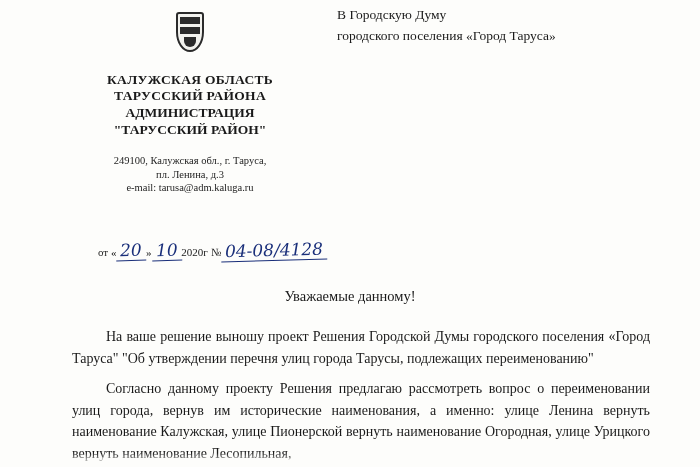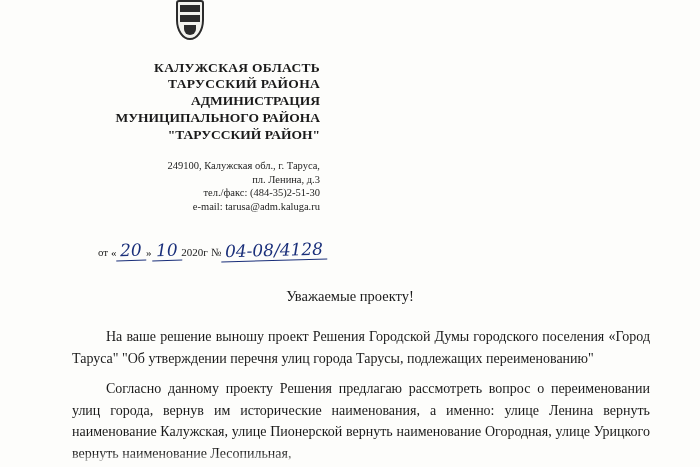--- a/index.html
+++ b/index.html
@@ -19,23 +19,23 @@
     position: relative;
     width: 700px;
     height: 467px;
     background: #fdfdfb;
   }
 
   
   .letterhead {
     position: absolute;
     left: 60px;
-    top: 0;
+    top: 12px;
     width: 260px;
-    text-align: right;
+    text-align: center;
   }
   .emblem {
     width: 44px;
     height: 54px;
     margin: 0 auto 6px auto;
     position: relative;
   }
   .emblem .shield {
     position: absolute;
     left: 8px;
@@ -154,39 +154,41 @@
         <div class="bar bar-top"></div>
         <div class="bar bar-mid"></div>
         <div class="bar bar-low"></div>
       </div>
     </div>
     <div class="org-line">КАЛУЖСКАЯ ОБЛАСТЬ</div>
     <div class="org-line">ТАРУССКИЙ РАЙОНА</div>
 
     <div class="org-block2">
       <div>АДМИНИСТРАЦИЯ</div>
-      <div>МУНИЦИПАЛЬНОГО РАЙОНА</div>
       <div>"ТАРУССКИЙ РАЙОН"</div>
     </div>
 
     <div class="addr">
       <div>249100, Калужская обл., г. Таруса,</div>
       <div>пл. Ленина, д.3</div>
-      <div>тел./факс: (484-35)2-51-30</div>
       <div class="underlined">e-mail: tarusa@adm.kaluga.ru</div>
     </div>
   </div>
 
+  <div class="addressee">
+    <div>В Городскую Думу</div>
+    <div>городского поселения «Город Таруса»</div>
+  </div>
 
   <div class="datenum">
     <span class="lbl">от «</span><span class="hand">20</span><span class="lbl">»</span><span class="hand">10</span><span class="lbl">2020г</span>
     <span class="lbl">№</span><span class="hand">04-08/4128</span>
   </div>
 
-  <div class="salutation">Уважаемые проекту!</div>
+  <div class="salutation">Уважаемые данному!</div>
 
   <div class="body">
     <p>На ваше решение выношу проект Решения Городской Думы городского поселения «Город Таруса" "Об утверждении перечня улиц города Тарусы, подлежащих переименованию"</p>
     <p>Согласно данному проекту Решения предлагаю рассмотреть вопрос о переименовании улиц города, вернув им исторические наименования, а именно: улице Ленина вернуть наименование Калужская, улице Пионерской вернуть наименование Огородная, улице Урицкого вернуть наименование Лесопильная,</p>
   </div>
 
   <div class="fade-bottom"></div>
 </div>
 
 </body></html>

